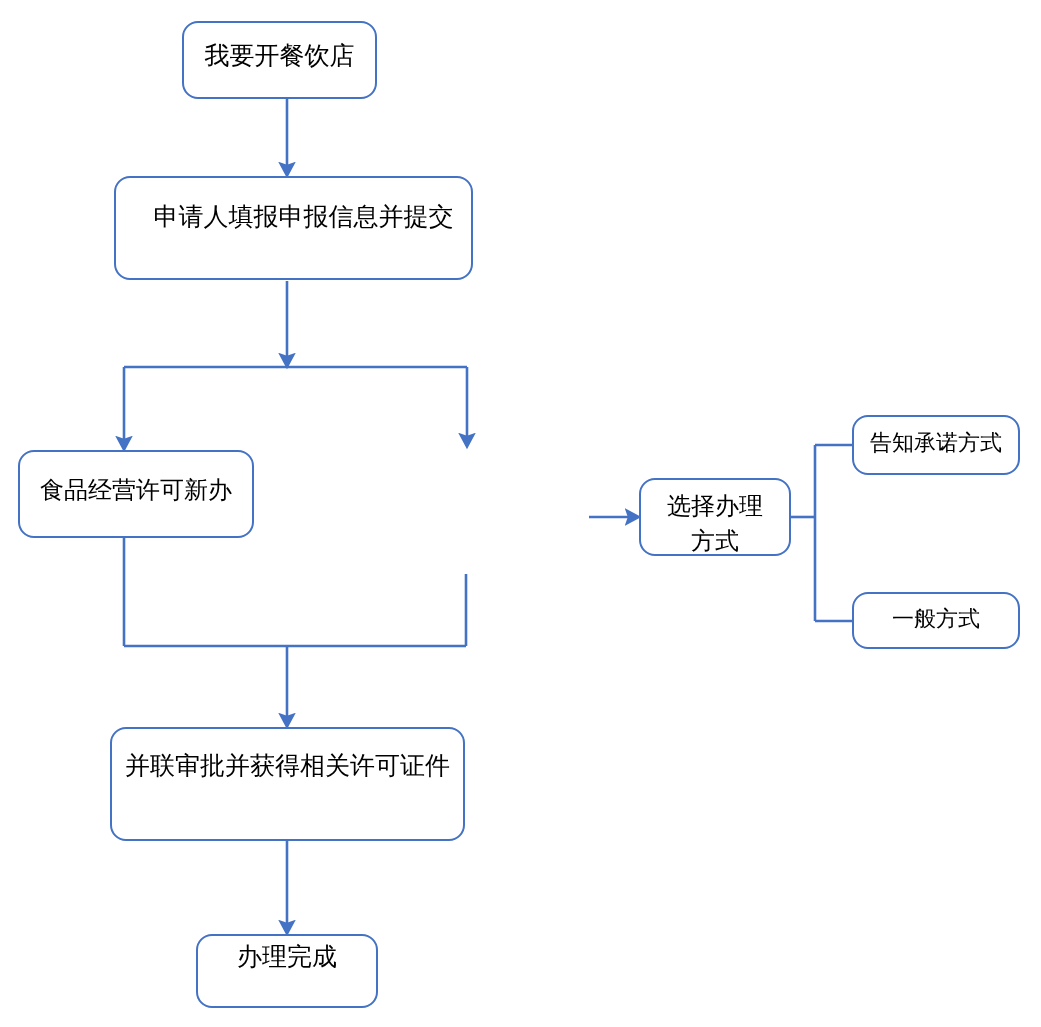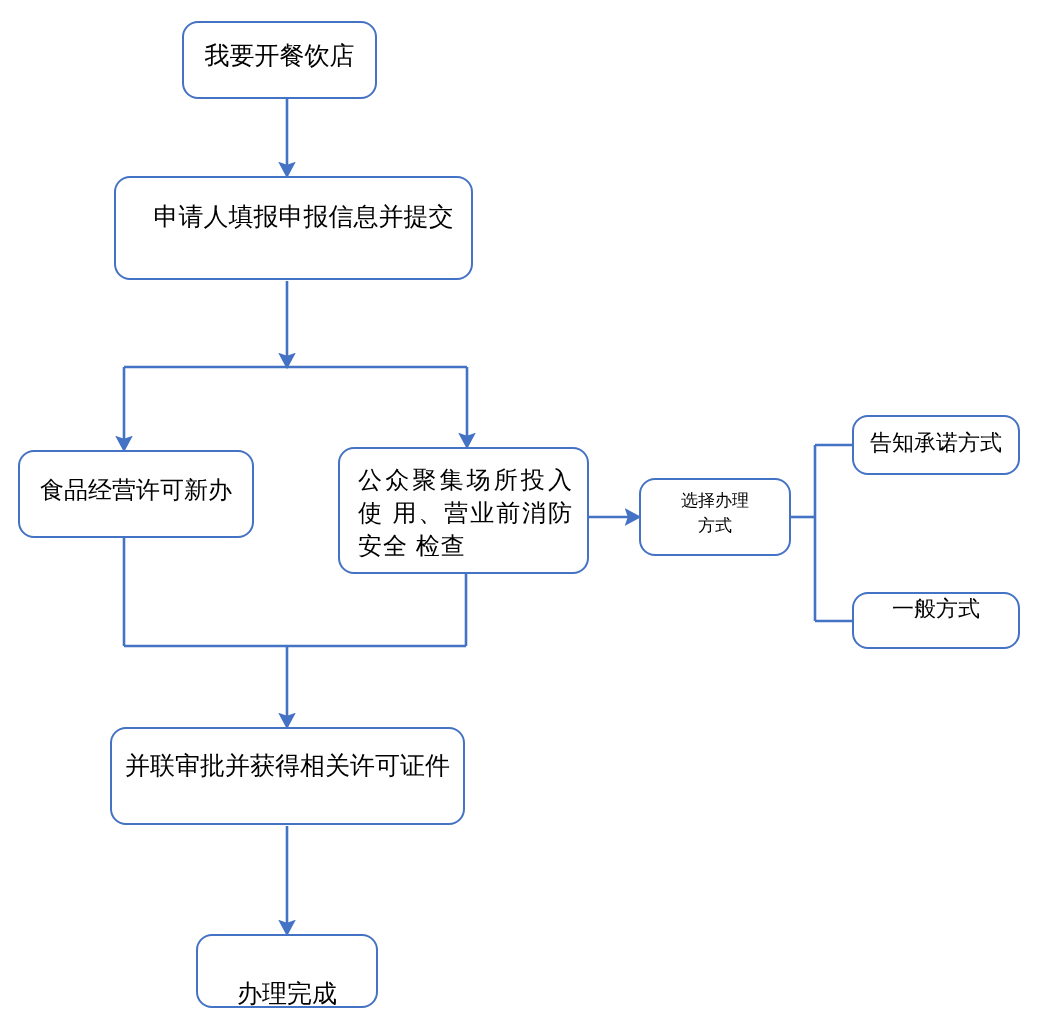--- a/index.html
+++ b/index.html
@@ -70,52 +70,52 @@
     padding: 14px 14px 0 18px;
     line-height: 1.38;
     text-align: justify;
     width: 100%;
     box-sizing: border-box;
     letter-spacing: 1px;
   }
 
   #node-choose-method {
     left: 639px; top: 478px; width: 152px; height: 78px;
-    font-size: 17px;
+    font-size: 24px;
   }
   #node-choose-method .label {
     text-align: center;
     line-height: 1.45;
     padding-top: 9px;
   }
 
   #node-commitment {
     left: 852px; top: 415px; width: 168px; height: 60px;
     font-size: 22px;
   }
   #node-commitment .label { padding-top: 11px; }
 
   #node-general {
     left: 852px; top: 592px; width: 168px; height: 57px;
     font-size: 22px;
   }
-  #node-general .label { }
+  #node-general .label { padding-top: 10px; }
 
   #node-approval {
-    left: 110px; top: 727px; width: 355px; height: 98px;
+    left: 110px; top: 727px; width: 355px; height: 114px;
     font-size: 25px;
     font-family: Liberation Mono, monospace;
   }
   #node-approval .label { padding-top: 20px; }
 
   #node-done {
     left: 196px; top: 934px; width: 182px; height: 74px;
     font-size: 25px;
   }
-  #node-done .label { padding-top: 4px; margin-top: 37px; }
+  #node-done .label { padding-top: 4px; }
 </style>
 </head>
 <body>
 
 <div id="canvas">
 
   <svg class="connectors" viewBox="0 0 1041 1027" xmlns="http://www.w3.org/2000/svg">
     <defs>
       <marker id="arrowhead" markerWidth="8" markerHeight="8" refX="3.2" refY="4" orient="auto" markerUnits="strokeWidth">
         <path d="M0,0.6 L6.4,4 L0,7.4 L1.2,4 Z" fill="#4472C4"></path>
@@ -164,23 +164,20 @@
   </div>
 
   <div class="node v-top" id="node-submit">
     <span class="label">申请人填报申报信息并提交</span>
   </div>
 
   <div class="node v-top" id="node-food-license">
     <span class="label">食品经营许可新办</span>
   </div>
 
-  <div class="node v-top" id="node-fire-check">
-    <span class="label">公众聚集场所投入使 用、营业前消防安全 检查</span>
-  </div>
 
   <div class="node v-top" id="node-choose-method">
     <span class="label">选择办理
 方式</span>
   </div>
 
   <div class="node v-top" id="node-commitment">
     <span class="label">告知承诺方式</span>
   </div>
 

